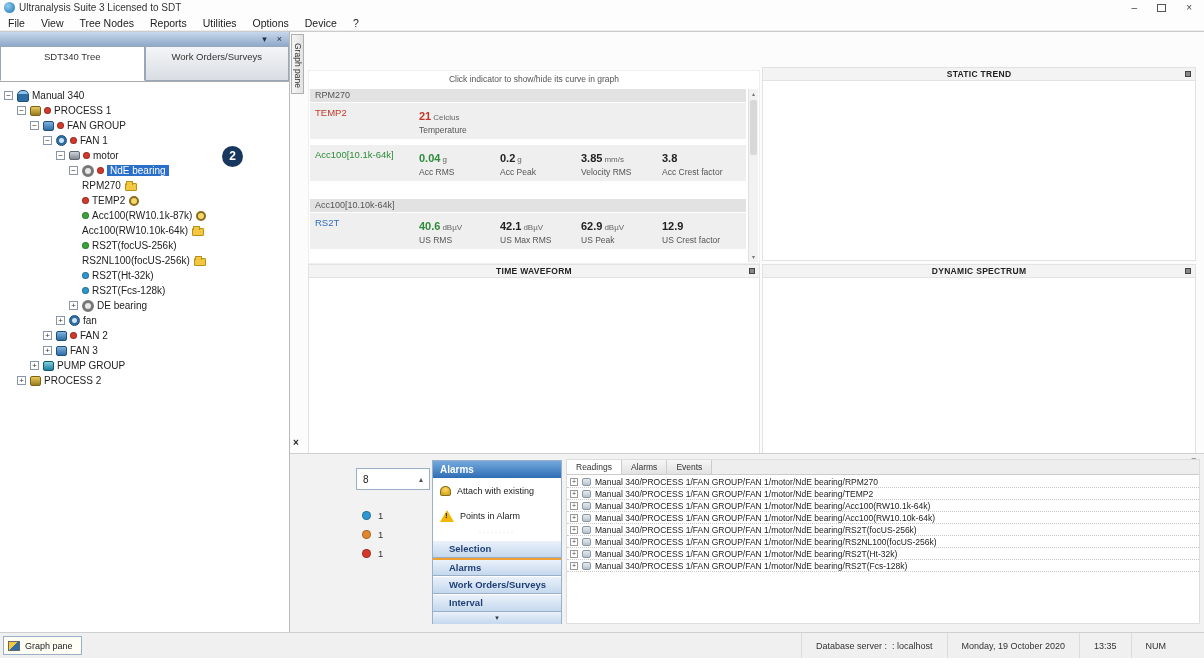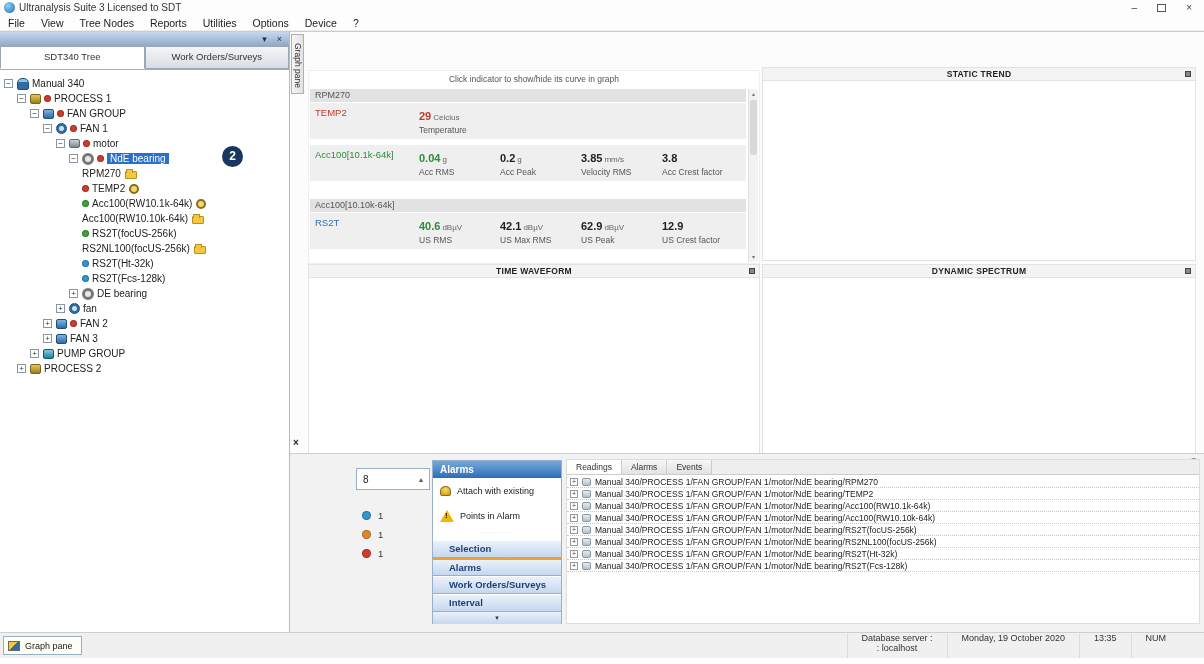--- a/index.html
+++ b/index.html
@@ -15,21 +15,21 @@
   .win-restore{width:9px;height:8px;border:1px solid #555;}
 
   
   .menubar{position:absolute;left:0;top:15px;right:0;height:16px;background:#fdfdfd;display:flex;align-items:center;border-bottom:1px solid #ececec;}
   .menu-item{font-size:10.5px;padding:0 8px;color:#222;white-space:nowrap;}
 
   
   .leftpanel{position:absolute;left:0;top:31px;width:290px;bottom:32px;background:#fff;border-right:1px solid #b9b9b9;border-top:1px solid #ccc;overflow:hidden;}
   .pane-strip{height:14px;background:linear-gradient(#c7d8ec,#8fa9c9);display:flex;justify-content:flex-end;align-items:center;gap:10px;padding-right:7px;}
   .strip-btn{font-size:9px;color:#1d2b3d;line-height:12px;}
-  .ltabs{display:flex;height:24px;background:#dfe4ea;border-bottom:1px solid #aaa;}
+  .ltabs{display:flex;height:36px;background:#dfe4ea;border-bottom:1px solid #aaa;}
   .ltab{flex:1;font-size:9.5px;text-align:center;line-height:19px;border:1px solid #9aa7b8;background:linear-gradient(#f4f5f7,#d9dde3);color:#333;white-space:nowrap;overflow:hidden;}
   .ltab.active{background:#fff;border-bottom-color:#fff;}
   .tree{padding-top:6px;position:relative;}
   .tree-row{height:15px;display:flex;align-items:center;white-space:nowrap;}
   .exp{width:9px;height:9px;border:1px solid #8896a8;background:#fff;font-size:8px;line-height:7px;text-align:center;color:#333;margin-right:4px;flex:none;}
   .dot{width:7px;height:7px;border-radius:50%;margin-right:3px;flex:none;border:1px solid rgba(0,0,0,.25);}
   .ticon{flex:none;margin-right:3px;display:inline-block;}
   .t-trail{margin-left:4px;margin-right:0;}
   .tlabel{font-size:10px;}
   .tlabel.selected{background:#2a6fc9;color:#fff;padding:0 3px;}
@@ -100,21 +100,21 @@
   .list-rows{padding-top:1px;}
   .list-row{height:12px;display:flex;align-items:center;gap:4px;border-bottom:1px dotted #c9c9c9;padding-left:3px;font-size:8.5px;color:#222;white-space:nowrap;overflow:hidden;}
   .lr-exp{width:8px;height:8px;border:1px solid #999;background:#fff;font-size:7px;line-height:5px;text-align:center;color:#444;flex:none;}
   .lr-icon{width:9px;height:8px;background:linear-gradient(#e7ebef,#b7c2cd);border:1px solid #8a97a5;border-radius:2px;flex:none;}
 
   
   .statusbar{position:absolute;left:0;top:632px;width:100%;height:26px;background:#f0f0f0;border-top:1px solid #cfcfcf;display:flex;align-items:center;}
   .chip{margin-left:3px;display:flex;align-items:center;gap:5px;background:#fffef5;border:1px solid #9ab0c8;height:19px;padding:0 8px 0 4px;font-size:9px;color:#222;}
   .chip-icon{width:12px;height:10px;background:linear-gradient(135deg,#f3c73f 50%,#2e6da4 50%);border:1px solid #666;flex:none;}
   .sb-right{margin-left:auto;display:flex;height:100%;align-items:stretch;}
-  .sb-seg{display:flex;align-items:center;padding:0 14px;border-left:1px solid #dcdcdc;font-size:9px;color:#333;white-space:nowrap;flex-direction:column;}
+  .sb-seg{display:flex;align-items:center;padding:0 14px;border-left:1px solid #dcdcdc;font-size:9px;color:#333;white-space:nowrap;}
   .sb-seg .gap{display:inline-block;width:5px;}
   .sb-pad{width:24px;}
 </style>
 </head>
 <body>
 
 <div class="titlebar">
   <span class="app-icon"></span>
   <span class="title-text">Ultranalysis Suite 3 Licensed to SDT</span>
   <div class="win-controls">
@@ -184,21 +184,21 @@
         <span class="tlabel">RPM270</span>
         <span class="ticon t-trail icon-folder"></span>
       </div>
       <div class="tree-row" style="padding-left: 82px;">
         <span class="dot" style="background: rgb(211, 57, 43);"></span>
         <span class="tlabel">TEMP2</span>
         <span class="ticon t-trail icon-clock"></span>
       </div>
       <div class="tree-row" style="padding-left: 82px;">
         <span class="dot" style="background: rgb(58, 164, 58);"></span>
-        <span class="tlabel">Acc100(RW10.1k-64k)</span>
+        <span class="tlabel">Acc100(RW10.1k-87k)</span>
         <span class="ticon t-trail icon-clock"></span>
       </div>
       <div class="tree-row" style="padding-left: 82px;">
         <span class="tlabel">Acc100(RW10.10k-64k)</span>
         <span class="ticon t-trail icon-folder"></span>
       </div>
       <div class="tree-row" style="padding-left: 82px;">
         <span class="dot" style="background: rgb(58, 164, 58);"></span>
         <span class="tlabel">RS2T(focUS-256k)</span>
       </div>
@@ -253,21 +253,21 @@
 <div class="main">
   <div class="vtab">Graph pane</div>
 
   <div class="panel" id="readings-panel">
     <div class="readings-caption">Click indicator to show/hide its curve in graph</div>
     <div class="rtable">
         <div class="r-head">RPM270</div>
         <div class="r-row">
           <span class="r-label" style="color: rgb(192, 57, 43);">TEMP2</span>
           <div class="r-cell">
-            <div class="r-l1"><span class="r-val" style="color: rgb(192, 57, 43);">29</span><span class="r-unit">Celcius</span></div>
+            <div class="r-l1"><span class="r-val" style="color: rgb(192, 57, 43);">21</span><span class="r-unit">Celcius</span></div>
             <div class="r-sub">Temperature</div>
           </div>
         </div>
         <div class="r-row">
           <span class="r-label" style="color: rgb(46, 139, 58);">Acc100[10.1k-64k]</span>
           <div class="r-cell">
             <div class="r-l1"><span class="r-val" style="color: rgb(46, 139, 58);">0.04</span><span class="r-unit">g</span></div>
             <div class="r-sub">Acc RMS</div>
           </div>
           <div class="r-cell">

